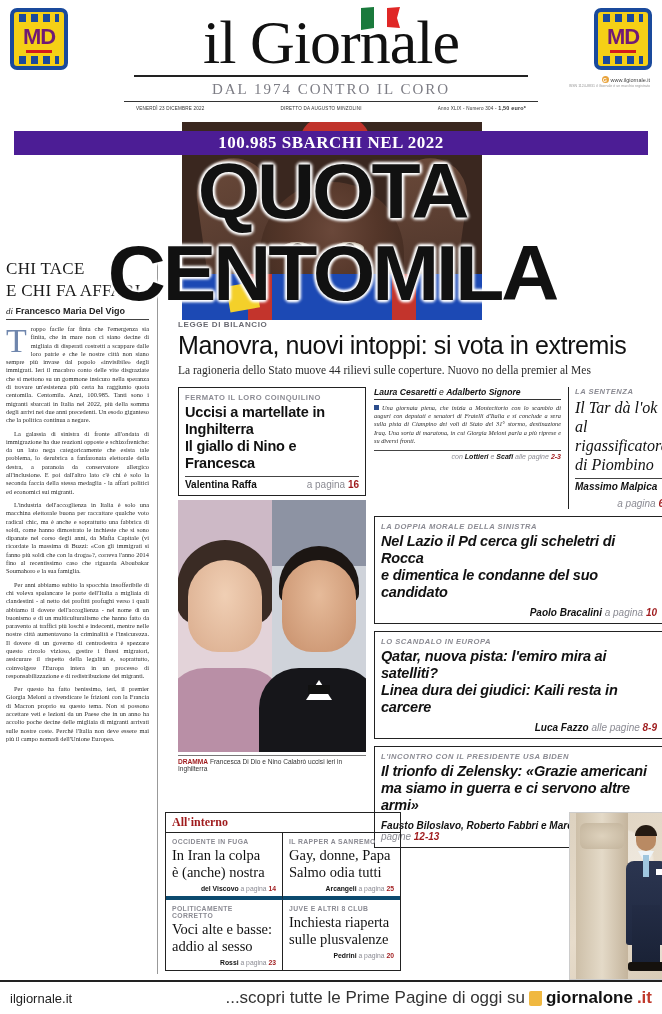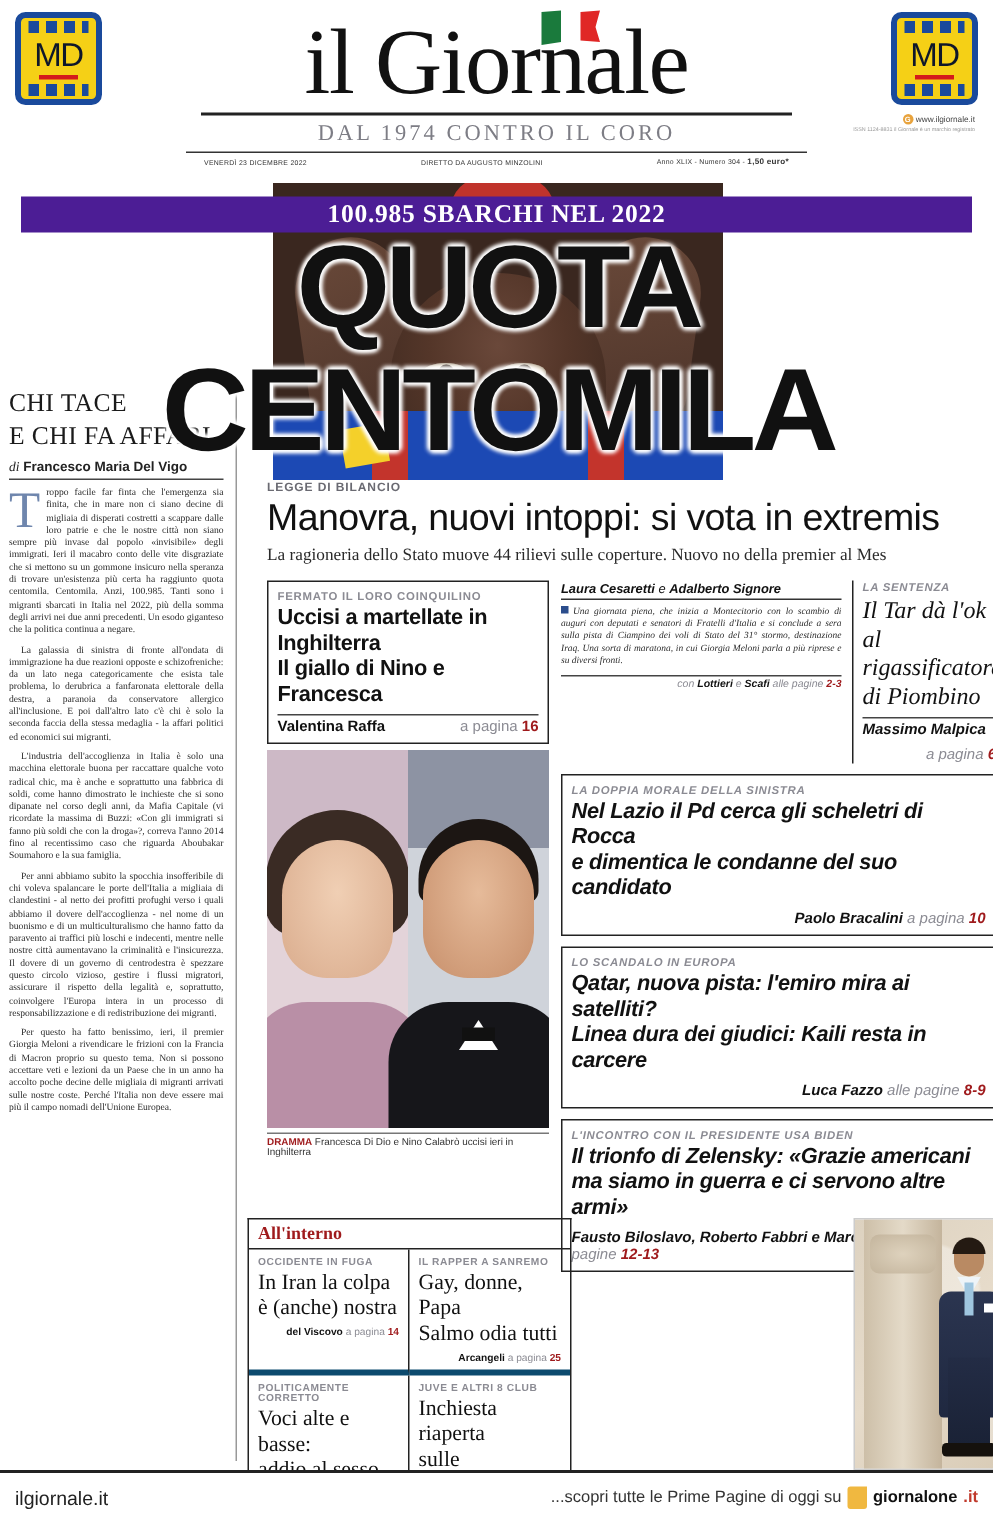--- a/index.html
+++ b/index.html
@@ -20,22 +20,22 @@
   }
   .md-logo.left { left: 10px; }
   .md-logo.right { right: 10px; }
   .md-logo .perf-top, .md-logo .perf-bot {
     position:absolute; left:5px; right:5px; height:8px;
     background: repeating-linear-gradient(to right,#1a4a9c 0 7px,#f5d016 7px 12px);
   }
   .md-logo .perf-top { top: 2px; }
   .md-logo .perf-bot { bottom: 2px; }
   .md-logo .md-text {
-    font-family:"Liberation Sans", sans-serif; font-weight:normal; font-size:22px;
-    color:#0f172a; letter-spacing:-1px; line-height:1; z-index:2; margin-bottom:2px;
+    font-family:"Liberation Sans", sans-serif; font-weight:bold; font-size:22px;
+    color:#701a75; letter-spacing:-1px; line-height:1; z-index:2; margin-bottom:2px;
   }
   .md-logo .md-bar { width:26px; height:3px; background:#d41b1b; z-index:2; }
 
   .flag { position:absolute; left:359px; top:6px; width:42px; height:26px; z-index:5; }
   .nameplate {
     text-align:center; padding-top: 6px;
   }
   .nameplate .title {
     font-family:"Liberation Serif", serif;
     font-size: 62px; line-height: 64px; font-weight: 400; letter-spacing:-1px;
@@ -320,21 +320,21 @@
   .footer {
     position:absolute; left:0; bottom:0; width:662px; height:34px;
     border-top:2px solid #222; display:flex; align-items:center;
     justify-content:space-between; padding:0 10px; background:#fff;
   }
   .footer .site {
     font-family:"Liberation Sans", sans-serif; font-size:13px; color:#222;
   }
   .footer .promo {
     display:flex; align-items:center; gap:4px;
-    font-family:"Liberation Sans", sans-serif; font-size:11px; color:#333;
+    font-family:"Liberation Sans", sans-serif; font-size:17px; color:#333;
   }
   .footer .promo .gicon {
     width:13px; height:15px; background:#f0b840; border-radius:2px 0 2px 2px;
     display:inline-block;
   }
   .footer .promo .gname { font-weight:bold; color:#111; }
   .footer .promo .git { color:#c0392b; font-weight:bold; }
 </style>
 </head>
 <body>
@@ -549,21 +549,21 @@
               <span>alle pagine</span>
               <span class="pg">12-13</span></span>
             </div>
           </div>
         </div>
       </div>
     </div>
 
     <div class="bottom-area">
       <div style="display:flex; gap:8px;">
-        <div style="width:216px">
+        <div style="width:236px">
           <div class="allinterno-head">All'interno</div>
           <div class="ai-grid">
             <div class="ai-cell">
               <div class="ai-kicker">OCCIDENTE IN FUGA</div>
               <div class="ai-head">
                 <div>In Iran la colpa</div>
                 <div>è (anche) nostra</div>
               </div>
               <div class="ai-sig">
                 <b>del Viscovo</b>

